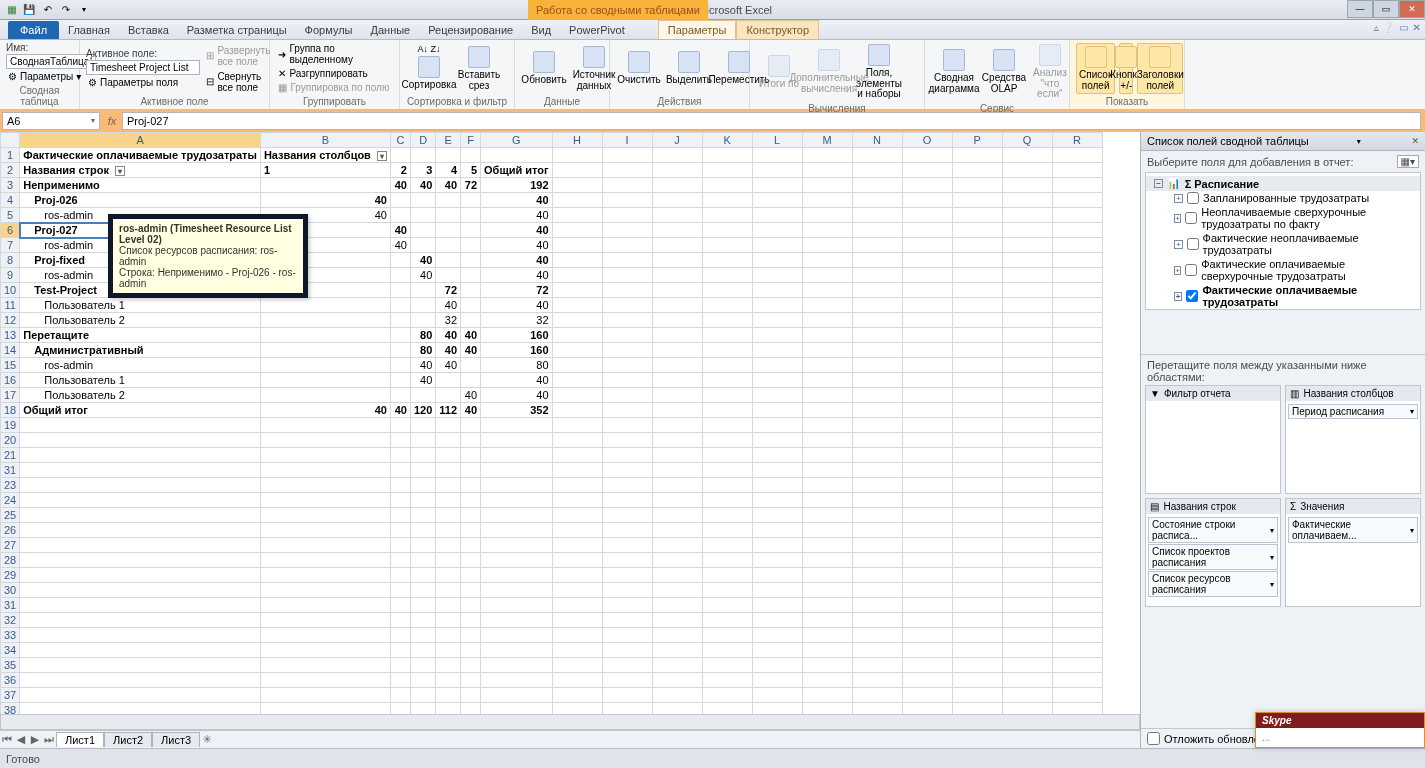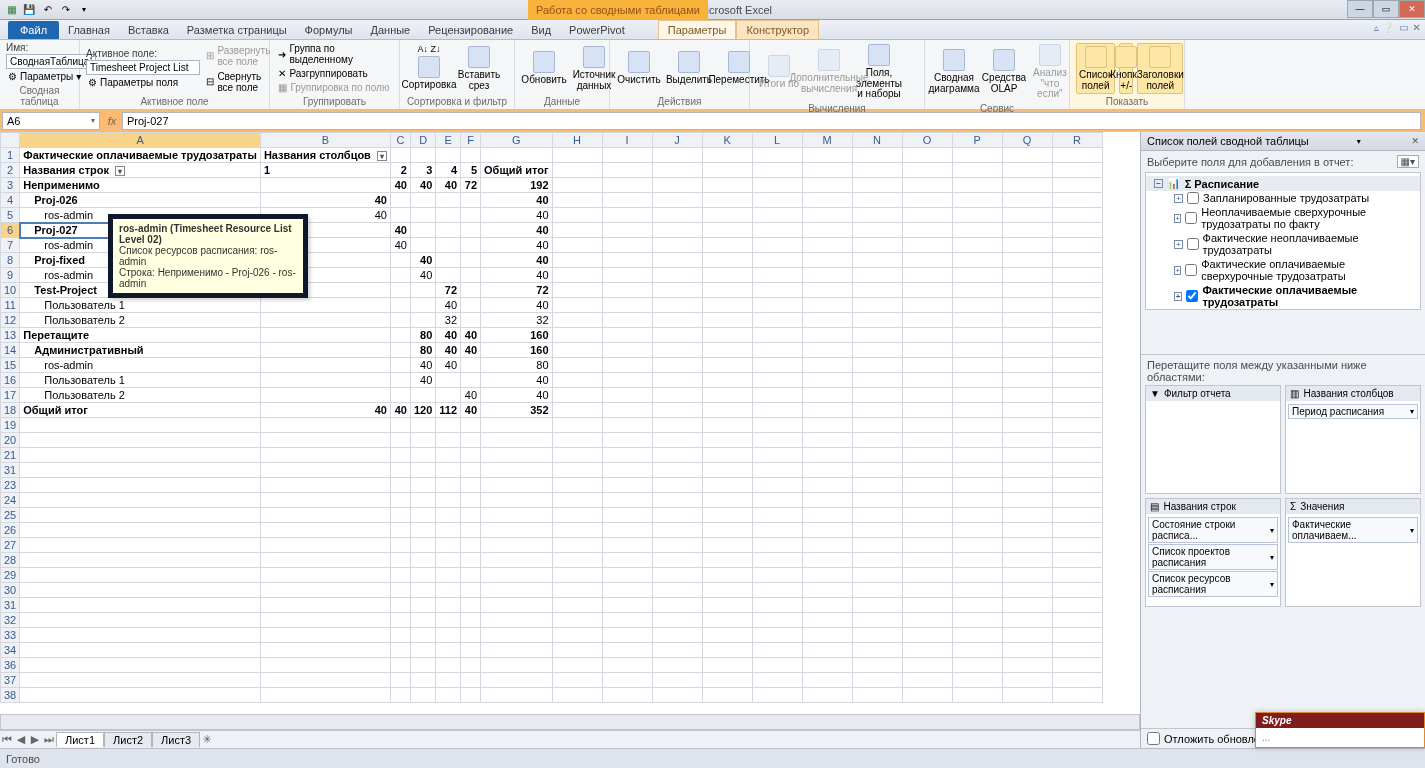--- a/index.html
+++ b/index.html
@@ -1010,20 +1010,41 @@
             <td class=""></td>
             <td class=""></td>
             <td class=""></td>
             <td class=""></td>
             <td class=""></td>
             <td class=""></td>
             <td class=""></td>
             <td class=""></td>
           </tr>
           <tr>
+            <th class="rowhdr">35</th>
+            <td class=""></td>
+            <td class=""></td>
+            <td class=""></td>
+            <td class=""></td>
+            <td class=""></td>
+            <td class=""></td>
+            <td class=""></td>
+            <td class=""></td>
+            <td class=""></td>
+            <td class=""></td>
+            <td class=""></td>
+            <td class=""></td>
+            <td class=""></td>
+            <td class=""></td>
+            <td class=""></td>
+            <td class=""></td>
+            <td class=""></td>
+            <td class=""></td>
+          </tr>
+          <tr>
             <th class="rowhdr">36</th>
             <td class=""></td>
             <td class=""></td>
             <td class=""></td>
             <td class=""></td>
             <td class=""></td>
             <td class=""></td>
             <td class=""></td>
             <td class=""></td>
             <td class=""></td>

